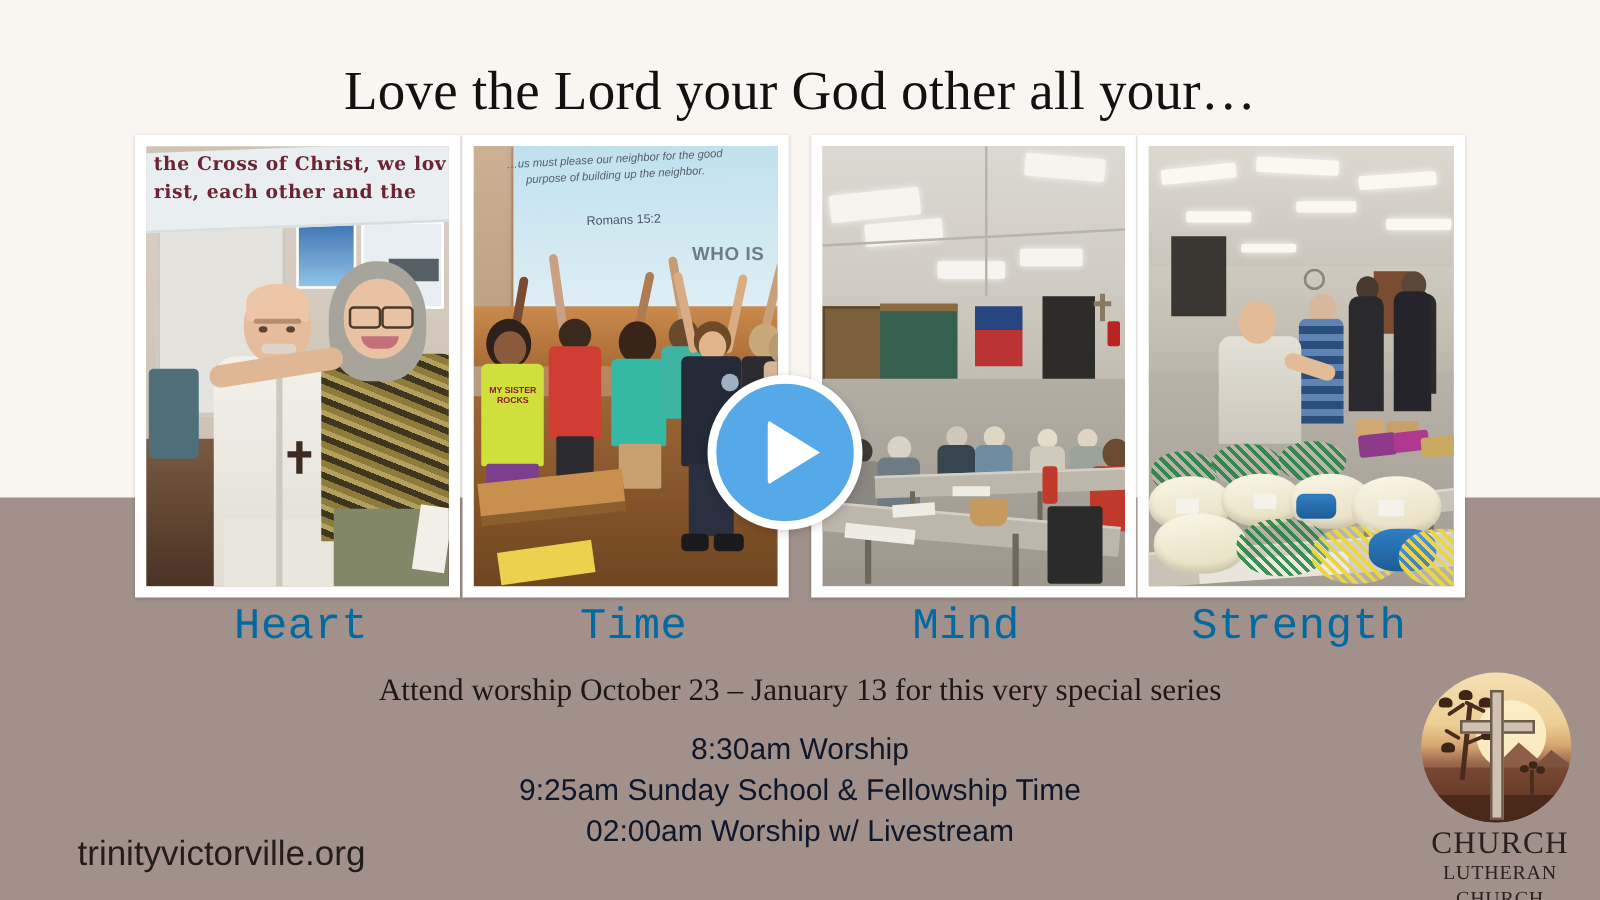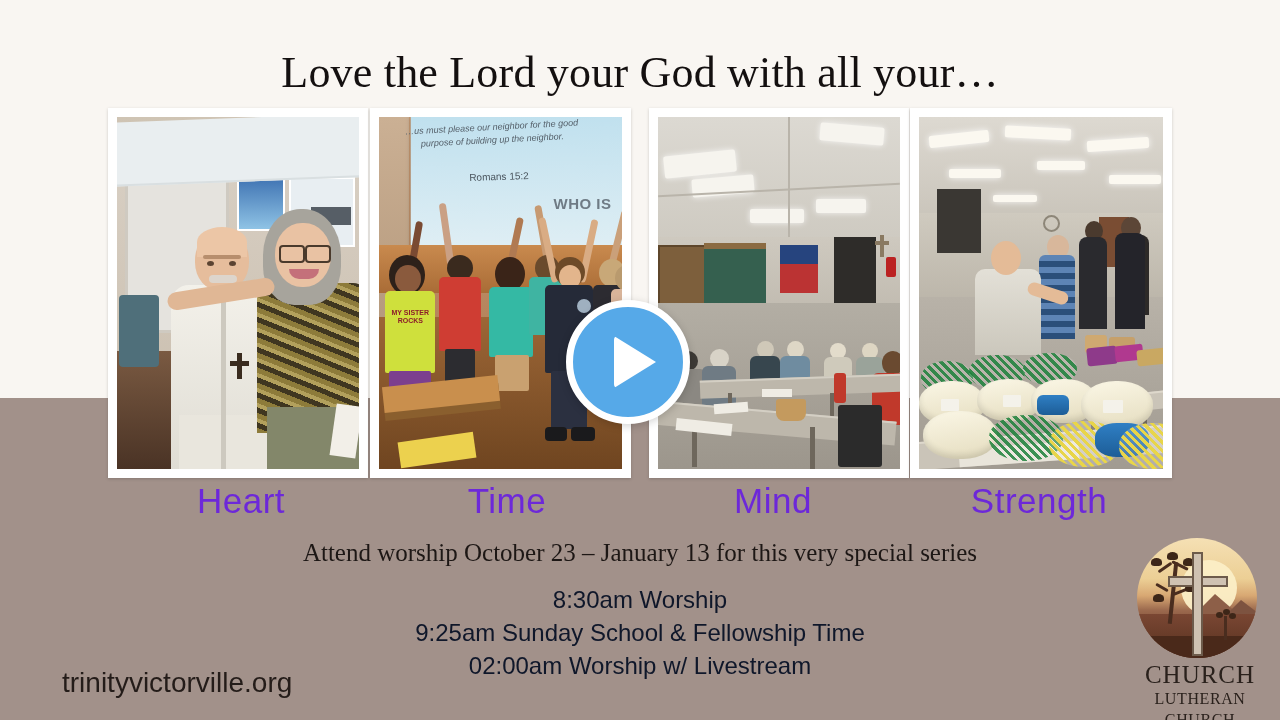--- a/index.html
+++ b/index.html
@@ -371,24 +371,24 @@
   }
   
   .labels {
     position: absolute; left: 108px; top: 479px;
     width: 1064px; height: 46px;
     display: flex;
   }
   .labels > div {
     flex: 1 1 0;
     text-align: center;
-    font-family: Liberation Sans, sans-serif;
+    font-family: Liberation Mono, monospace;
     font-size: 35px;
     line-height: 44px;
-    color: #6d28d9;
+    color: #0369a1;
     letter-spacing: .5px;
   }
   
   .series {
     position: absolute; left: 0; top: 534px; width: 1280px;
     text-align: center;
     font-family: "Liberation Serif", "DejaVu Serif", serif;
     font-size: 25px; line-height: 38px;
     color: #1d1715;
     white-space: nowrap;
@@ -491,21 +491,21 @@
   }
 </style>
 </head>
 <body>
 
 <div id="stage">
 
   <div class="bg-top"></div>
   <div class="bg-bottom"></div>
 
-  <div class="headline">Love the Lord your God with all your…</div>
+  <div class="headline">Love the Lord your God other all your…</div>
 
   <div class="strip">
 
     <div class="frame p1">
       <div class="photo ph1">
         <div class="wall"></div>
         <div class="board"></div>
         <div class="poster-a"></div>
         <div class="poster-b"></div>
         <div class="poster-c"></div>
@@ -529,20 +529,24 @@
         <div class="w-pants"></div>
         <div class="w-hair"></div>
         <div class="w-head"></div>
         <div class="w-glass1"></div>
         <div class="w-glass2"></div>
         <div class="w-smile"></div>
         <div class="w-arm"></div>
         <div class="w-paper"></div>
 
         <div class="banner"></div>
+        <div class="banner-t">
+          <div>the Cross of Christ, we lov</div>
+          <div>rist, each other and the</div>
+        </div>
       </div>
     </div>
 
     <div class="frame p2">
       <div class="photo ph2">
         <div class="wall2"></div>
         <div class="screen"></div>
         <div class="scr-t">…us must please our neighbor for the good purpose of building up the neighbor.</div>
         <div class="scr-ref">Romans 15:2</div>
         <div class="scr-who">WHO IS</div>

